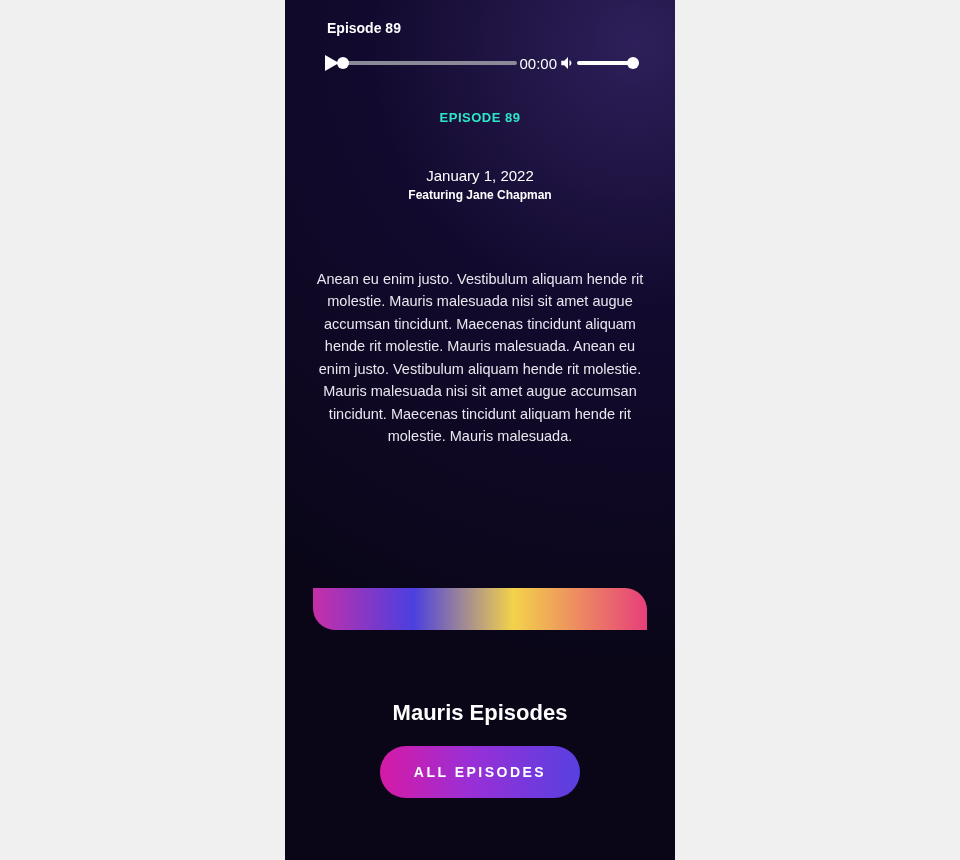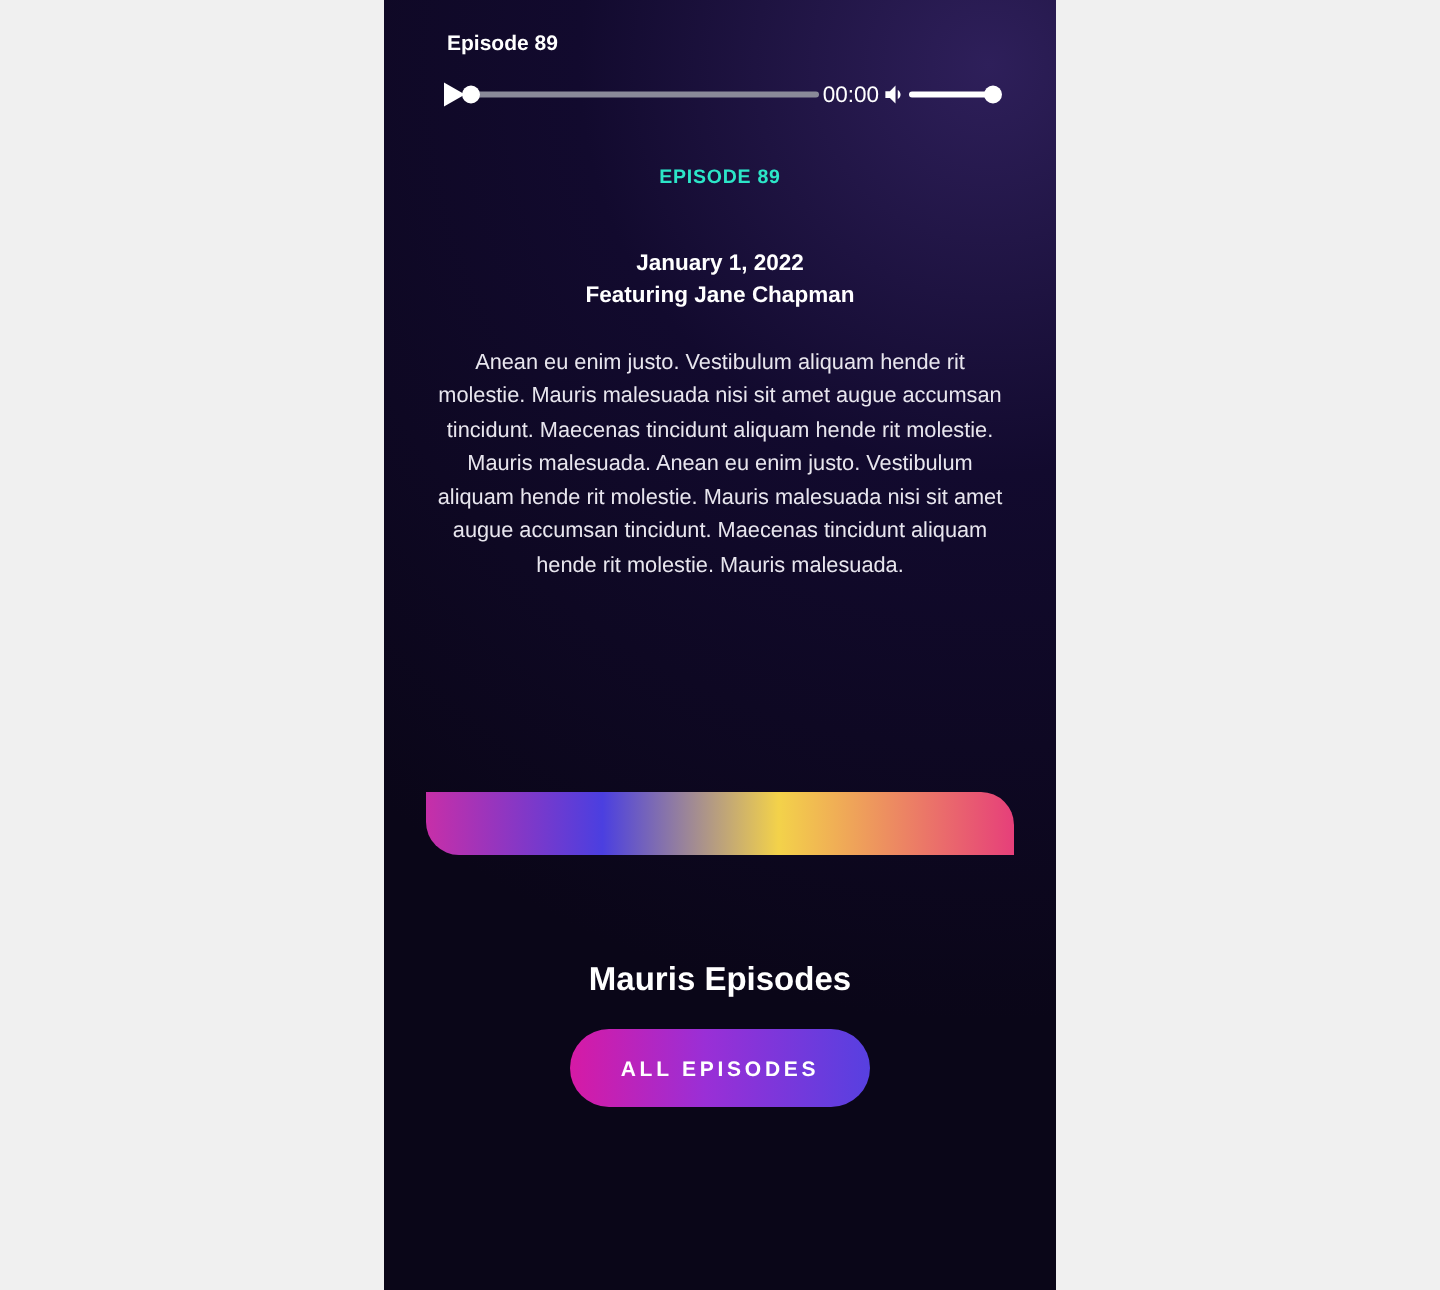--- a/index.html
+++ b/index.html
@@ -6,21 +6,21 @@
     body {
       font-family: -apple-system, BlinkMacSystemFont, "Segoe UI", Helvetica, Arial, sans-serif;
       background: #f0f0f0;
       width: 960px;
       height: 860px;
       display: flex;
       justify-content: center;
       align-items: flex-start;
     }
     .panel {
-      width: 448px;
+      width: 390px;
       height: 860px;
       background: radial-gradient(circle at 90% 5%, #2e1f5a 0%, #120a2e 30%, #0a0618 70%);
       padding: 14px 28px 40px 28px;
       color: #ffffff;
       overflow: hidden;
       position: relative;
     }
     .audio-title {
       font-size: 14px;
       font-weight: 700;
@@ -90,33 +90,33 @@
       letter-spacing: 0.5px;
       text-transform: uppercase;
       margin-top: 32px;
     }
     .meta {
       text-align: center;
       margin-top: 42px;
     }
     .date {
       font-size: 15px;
-      font-weight: 700;
+      font-weight: 400;
     }
     .featuring {
-      font-size: 15px;
+      font-size: 12px;
       font-weight: 700;
       margin-top: 4px;
     }
     .description {
       text-align: center;
       font-size: 14.5px;
       line-height: 1.55;
       color: #e8e6ee;
-      margin-top: 26px;
+      margin-top: 66px;
       padding: 0 2px;
     }
     .divider {
       margin-top: 140px;
       height: 42px;
       border-radius: 0 22px 0 22px;
       background: linear-gradient(90deg, #c72fa8 0%, #4b3fe0 30%, #f3d24a 60%, #e63f7a 100%);
     }
     .recent-title {
       text-align: center;

